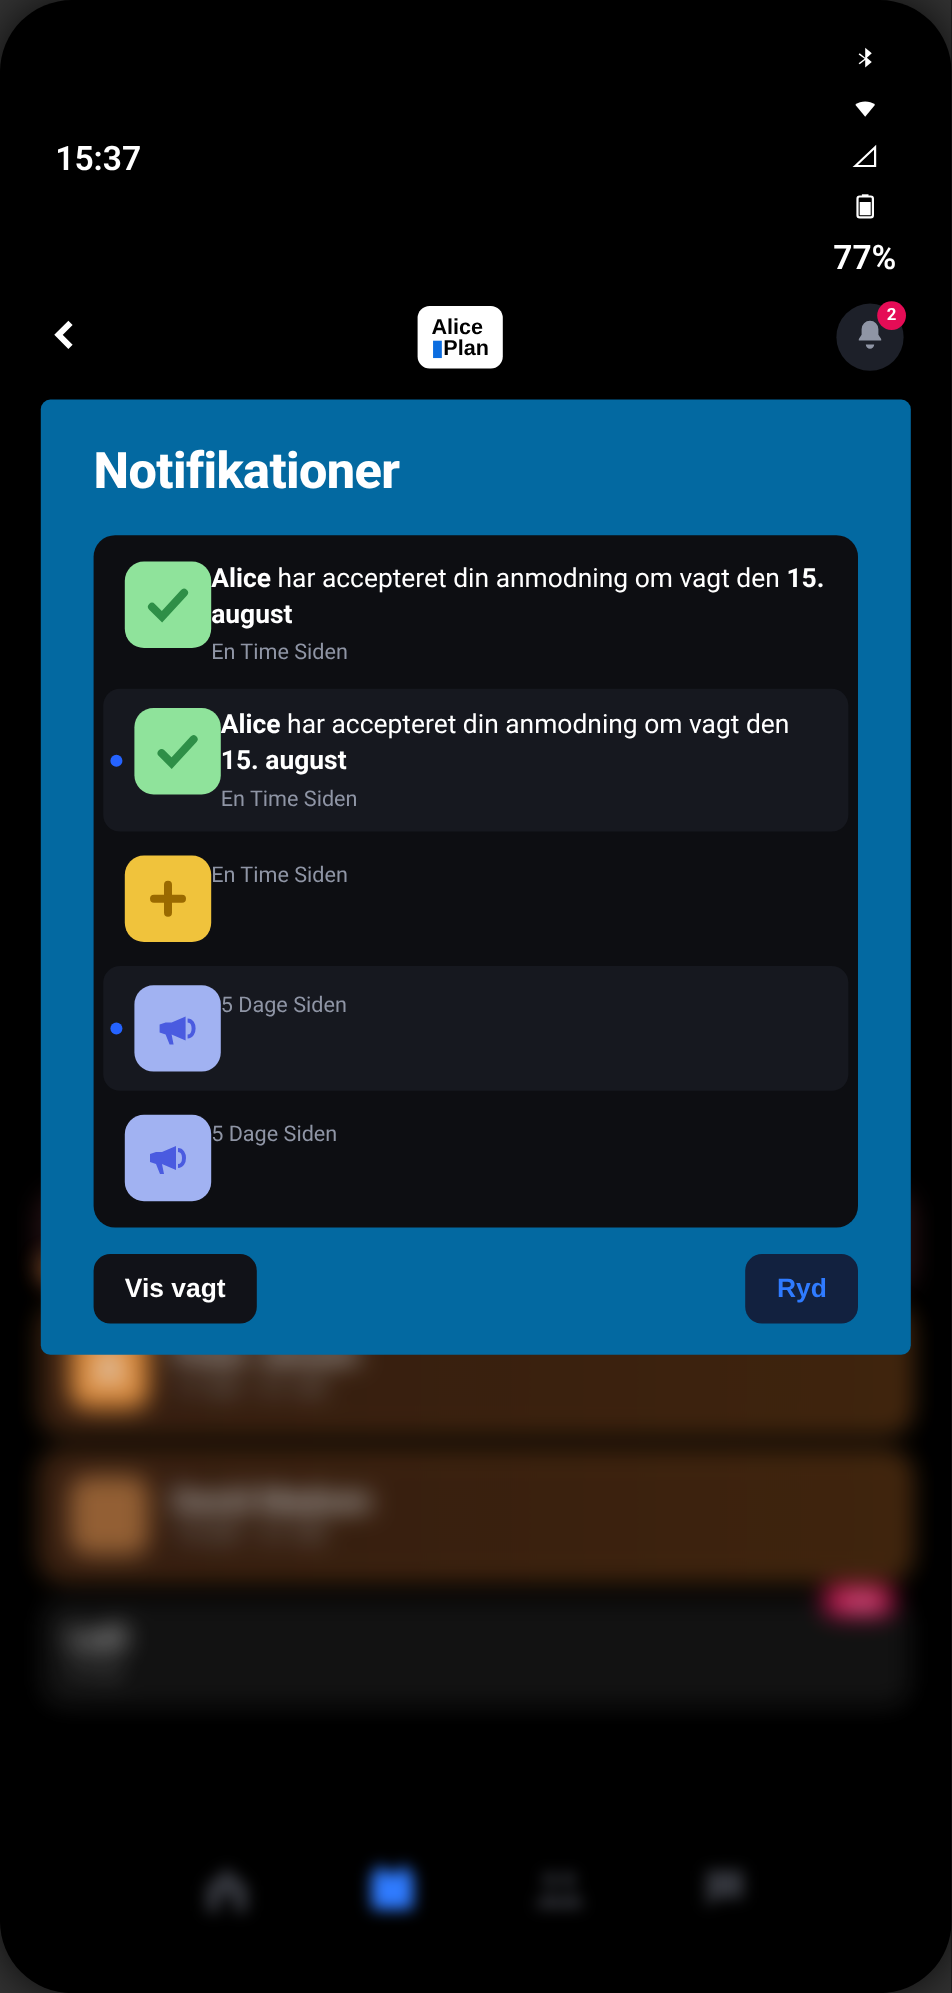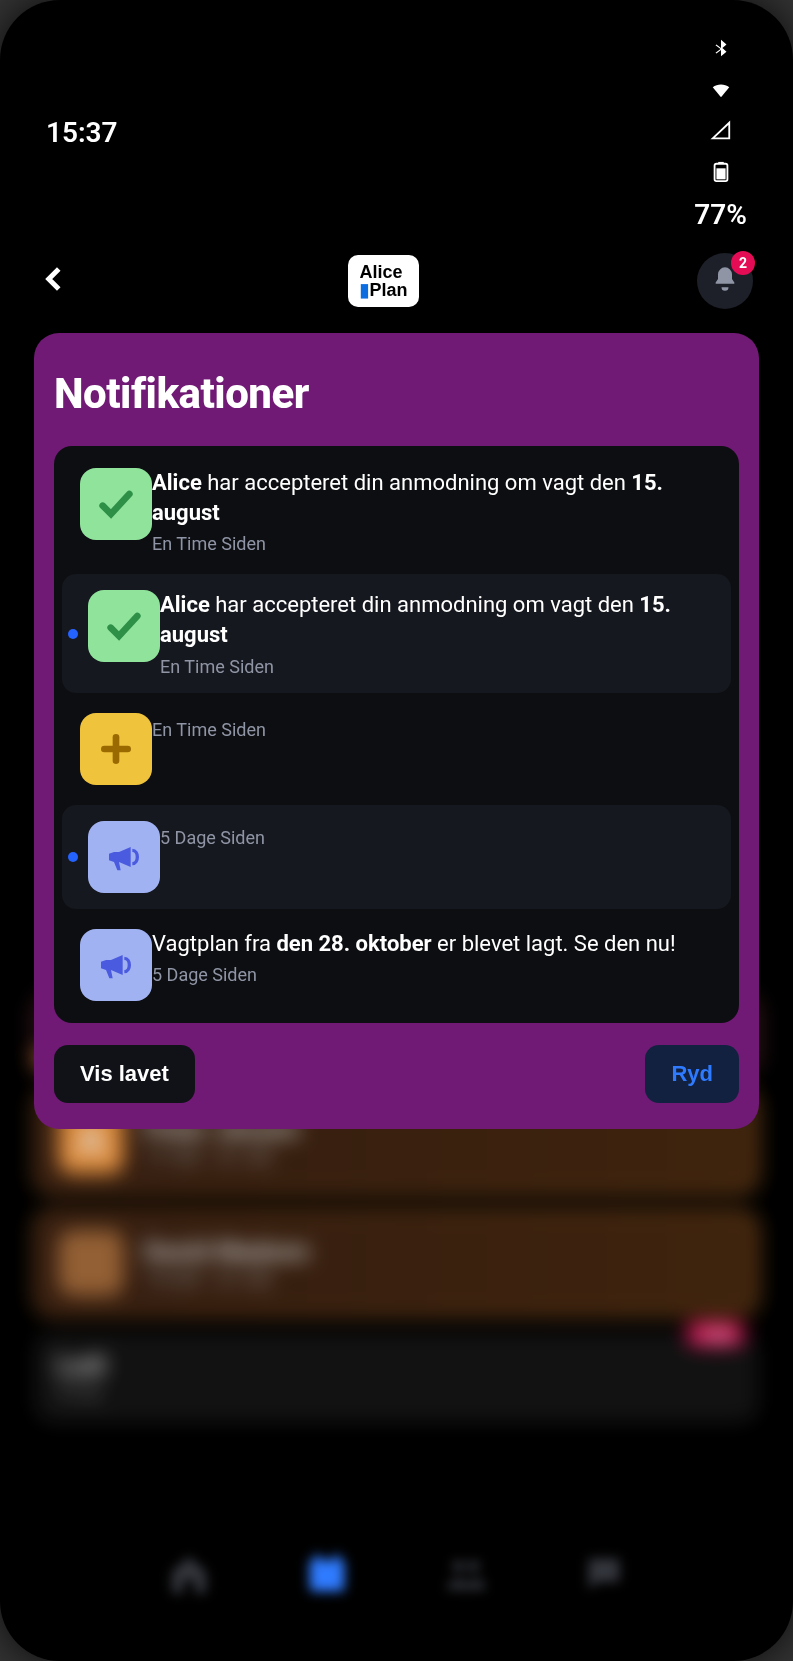--- a/index.html
+++ b/index.html
@@ -75,24 +75,24 @@
     color: #fff;
     font-size: 14px;
     font-weight: 700;
     border-radius: 50%;
     width: 24px; height: 24px;
     display: flex; align-items: center; justify-content: center;
   }
 
   
   .panel {
-    background: #701a75;
+    background: #0369a1;
     margin: 0 20px;
-    border-radius: 25px;
-    padding: 36px 20px 26px;
+    border-radius: 8px;
+    padding: 36px 44px 26px;
     position: relative;
     z-index: 5;
   }
   .panel h1 {
     font-size: 42px;
     font-weight: 800;
     margin-bottom: 28px;
     letter-spacing: -0.5px;
   }
 
@@ -358,31 +358,28 @@
         </div>
 
         <div class="notif-item">
           <div class="notif-icon blue">
             <svg viewBox="0 0 24 24" fill="#4a5be0">
                 <path d="M3 10v4l3 1 2 5h2l-1-5 7 3V6l-7 3H6l-3 1z"></path>
                 <path d="M17 8c2 0 3 2 3 4s-1 4-3 4" fill="none" stroke="#4a5be0" stroke-width="2"></path>
               </svg>
           </div>
           <div class="notif-body">
-            <div class="notif-text">
-              <b></b><span>Vagtplan fra </span><b>den 28. oktober</b><span> er blevet lagt. Se den nu!</span>
-            </div>
             <div class="notif-time">5 Dage Siden</div>
           </div>
         </div>
 
       </div>
 
       <div class="panel-actions">
-        <button class="btn btn-dark">Vis lavet</button>
+        <button class="btn btn-dark">Vis vagt</button>
         <button class="btn btn-blue">Ryd</button>
       </div>
     </div>
 
     <div class="bg-content">
       <div class="section-title">Billet / Kiosk</div>
 
       <div class="shift-card">
         <div class="avatar">
           <svg viewBox="0 0 24 24">

